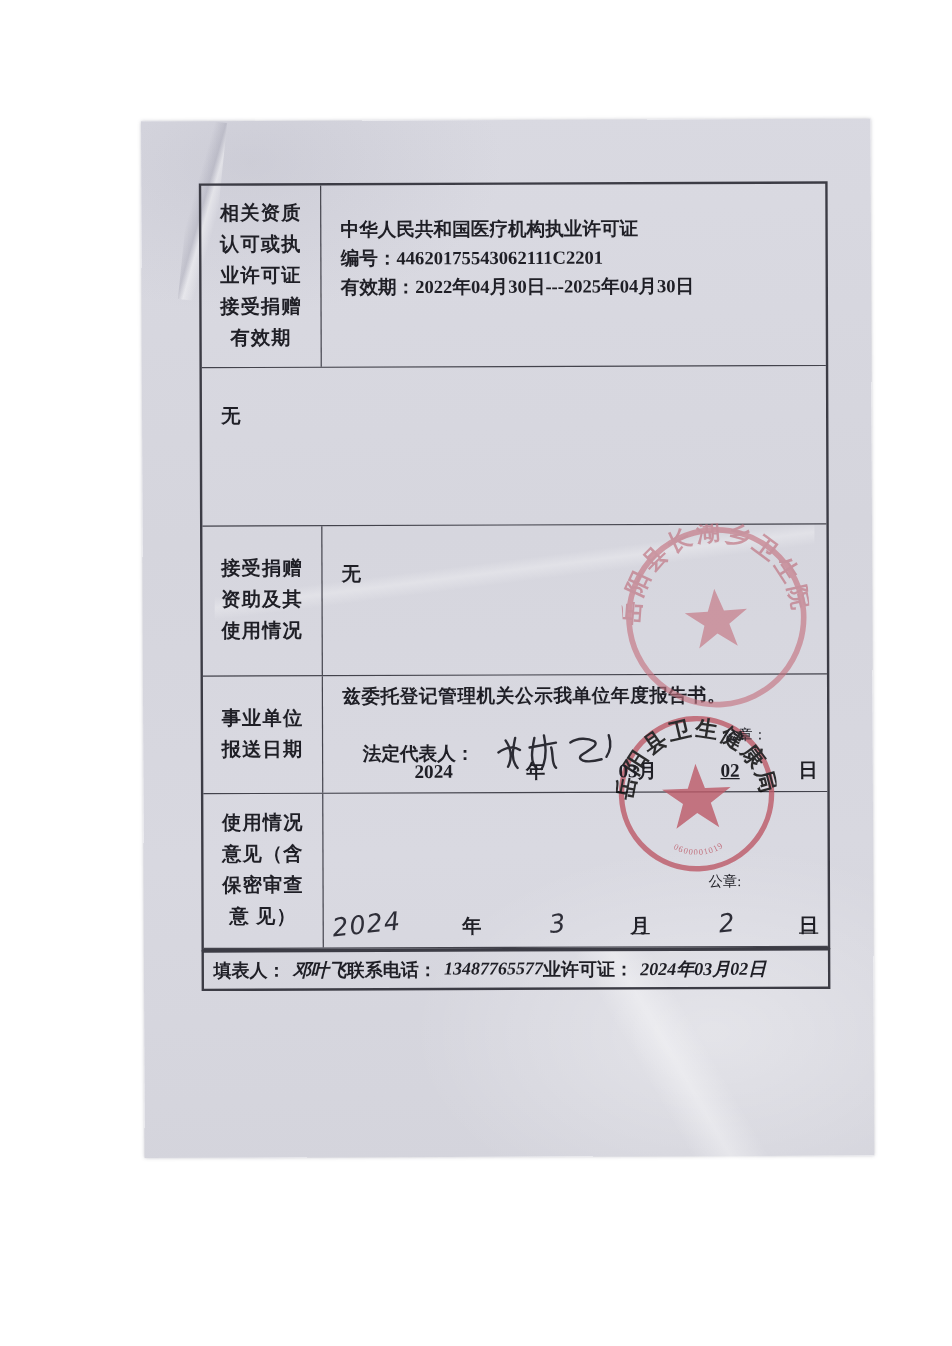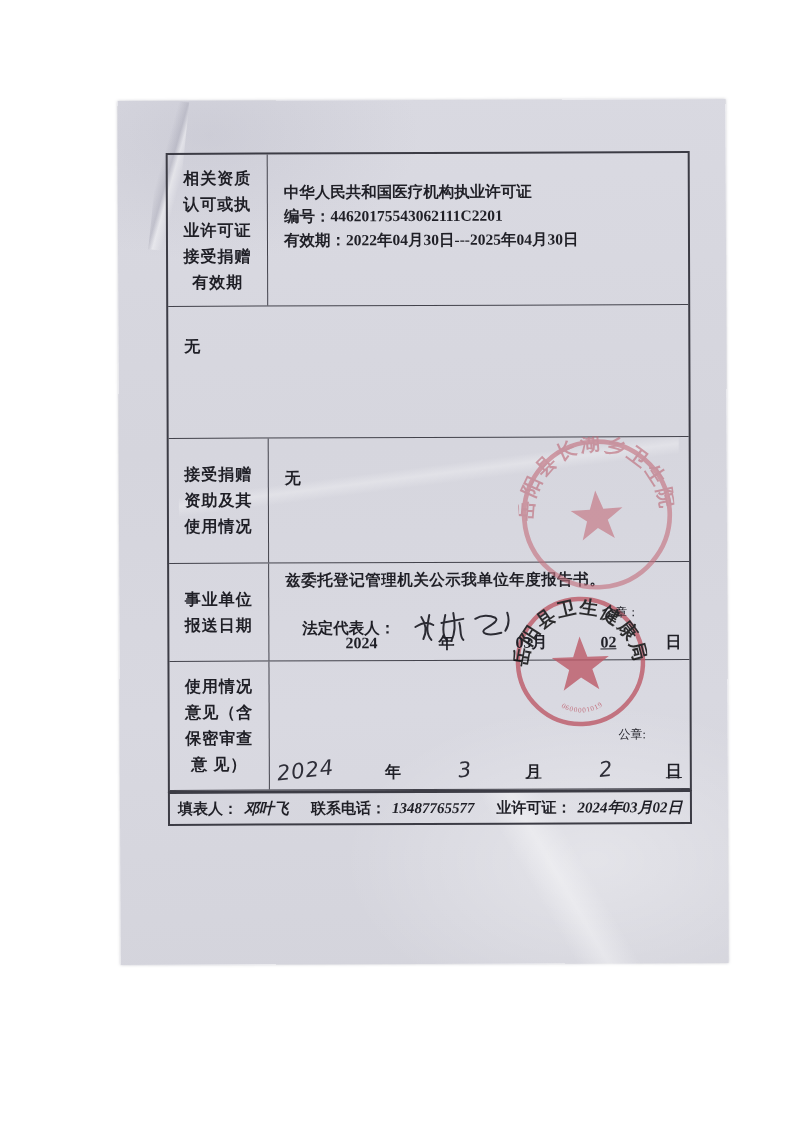--- a/index.html
+++ b/index.html
@@ -40,41 +40,41 @@
   }
   .content-cell{flex:1;position:relative;box-sizing:border-box;padding-left:16px;font-size:15.5px;}
   .h1{height:152px}.h2{height:132px}.h3{height:125px}.h4{height:98px}.h5{height:129px}
   .cl{line-height:24px;}
   .r1-content{padding-top:26px;font-weight:600;}
   .none-val{padding-top:30px;font-weight:600;font-size:16px;}
   .statement{margin-top:7px;font-weight:600;letter-spacing:0.5px;}
   .rep-line{position:absolute;left:33px;top:46px;font-weight:600;display:flex;align-items:flex-end;}
   .seal-label{position:absolute;font-weight:normal;font-size:12px;z-index:3;}
   .r4-seal{right:50px;top:42px;}
-  .r5-seal{right:44px;top:66px;}
+  .r5-seal{right:72px;top:66px;}
   .date-line{position:absolute;right:8px;bottom:6px;font-weight:bold;font-size:16px;display:flex;align-items:baseline;z-index:3;gap:43px;}
   .date-line span{display:inline-block;}
   .gap18{margin-left:18px;} .gap14{margin-left:14px;} .gap10{margin-left:10px;text-decoration:underline;} .gap6{margin-left:6px;}
   .hand{
     font-family:"DejaVu Sans",sans-serif;font-style:italic;font-weight:400;
     font-size:21px;color:#2e2e38;transform:rotate(-6deg);letter-spacing:1px;
   }
   .hand-y{margin-right:2px;}
   
   .stamp{position:absolute;z-index:2;pointer-events:none;}
   .stamp-1{left:350px;top:283px;width:156px;height:156px;opacity:0.62;transform:rotate(-4deg);}
   .stamp-2{left:344px;top:441px;width:134px;height:134px;opacity:0.8;transform:rotate(-2deg);}
   
   .footer-strip{
     position:absolute;left:48px;top:691px;width:524px;height:34px;
     border:2px solid #3c3c45;box-sizing:border-box;
     display:flex;align-items:center;font-weight:bold;font-size:15px;padding-left:8px;
   }
   .footer-strip .fgap-s{margin-left:6px;font-style:italic;}
-  .footer-strip .fgap-l{margin-left:22px;}
+  .footer-strip .fgap-l{}
   .sig-svg{margin-left:16px;margin-bottom:-6px;}
 </style>
 </head>
 <body>
 
 <div class="paper">
   <div class="crease-1"></div>
   <div class="crease-2"></div>
   <div class="crease-3"></div>
 

